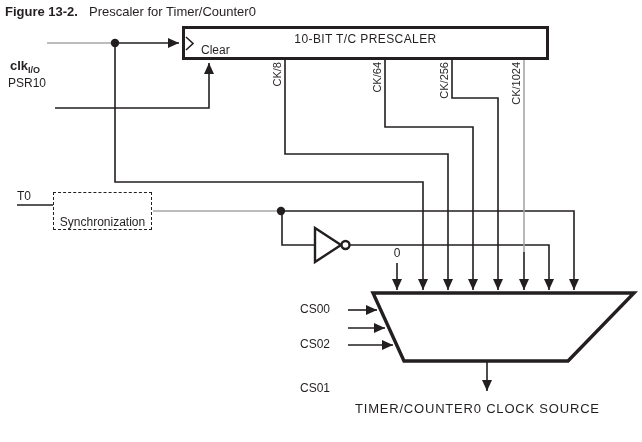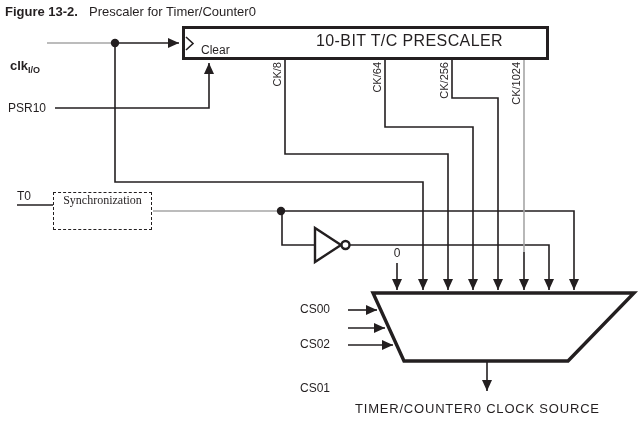--- a/index.html
+++ b/index.html
@@ -21,26 +21,26 @@
   .ahp{fill:var(--ink);}
   .lbl{position:absolute;font-size:12px;line-height:13px;white-space:nowrap;}
   .title{position:absolute;left:5px;top:4px;font-size:13px;line-height:15px;white-space:nowrap;}
   .title .fig{font-weight:bold;}
   .title .cap{margin-left:11px;}
   #prescaler-box{
     position:absolute;left:182px;top:26px;width:367px;height:34px;
     box-sizing:border-box;border:3px solid var(--ink);background:transparent;
   }
   #prescaler-title{position:absolute;left:0;top:3px;width:100%;text-align:center;
-    font-size:16px;letter-spacing:.4px;padding-left:44px;}
+    font-size:12px;letter-spacing:.4px;}
   #clear-label{position:absolute;left:16px;top:14px;font-size:12px;}
   #sync-box{
     position:absolute;left:53px;top:192px;width:99px;height:38px;
     box-sizing:border-box;border:1.4px dashed var(--ink);background:transparent;
-    display:flex;align-items:flex-start;justify-content:center;font-size:12px;font-family:Liberation Serif, serif;
+    display:flex;align-items:flex-end;justify-content:center;font-size:12px;
   }
   .vlabel{
     position:absolute;font-size:11px;line-height:12px;white-space:nowrap;
     transform-origin:0 0;transform:rotate(-90deg) translateX(-100%);
   }
   .cslbl{position:absolute;width:44px;left:300px;font-size:12px;line-height:13px;}
   #zero-label{position:absolute;left:389px;top:246px;width:16px;text-align:center;font-size:12px;}
   #clkio-label{position:absolute;left:10px;top:34px;font-size:13px;font-weight:bold;margin-top:24px;}
   #clkio-label sub,#clkt0-label sub{font-size:9px;font-weight:bold;vertical-align:-3px;}
   #out-caption{position:absolute;left:355px;top:401px;width:300px;
@@ -100,21 +100,21 @@
   <div class="title">
     <span class="fig">Figure 13-2.</span><span class="cap">Prescaler for Timer/Counter0</span>
   </div>
 
   <div id="prescaler-box">
     <div id="prescaler-title">10-BIT T/C PRESCALER</div>
     <div id="clear-label">Clear</div>
   </div>
 
   <div id="clkio-label"><span>clk</span><sub>I/O</sub></div>
-  <div class="lbl" style="left:8px;top:102px;">PSR10</div>
+  <div class="lbl" style="left:8px;top:77px;">PSR10</div>
   <div class="lbl" style="left:17px;top:190px;">T0</div>
 
   <div id="sync-box">
     <span>Synchronization</span>
   </div>
 
   <div class="vlabel" style="left:271px;top:62px;">CK/8</div>
   <div class="vlabel" style="left:371px;top:62px;">CK/64</div>
   <div class="vlabel" style="left:438px;top:62px;">CK/256</div>
   <div class="vlabel" style="left:510px;top:62px;">CK/1024</div>

